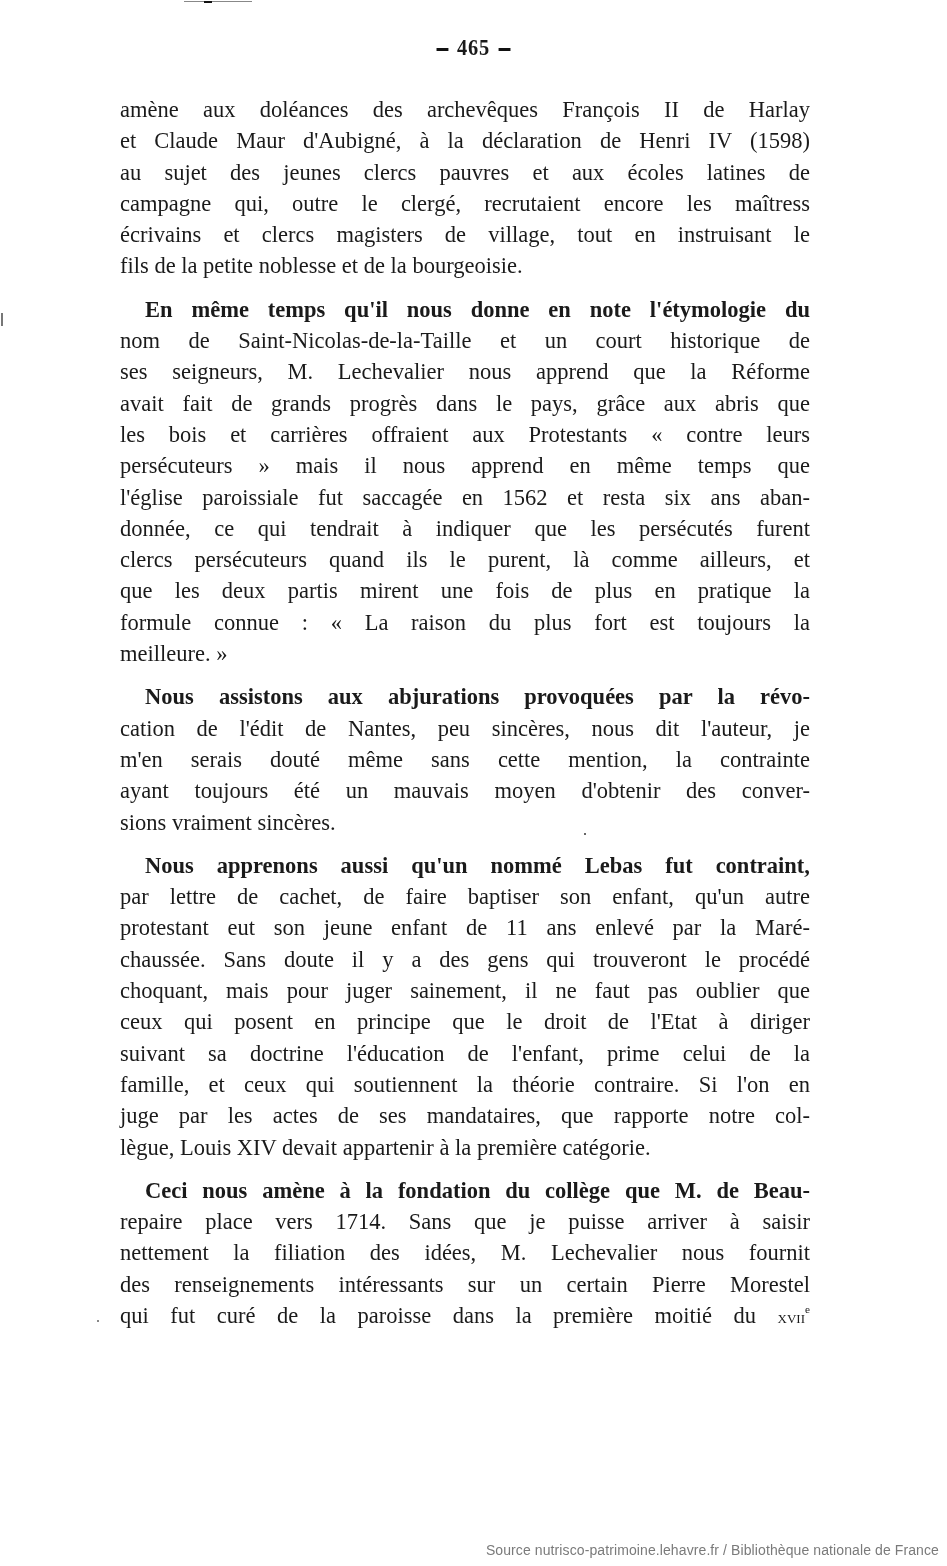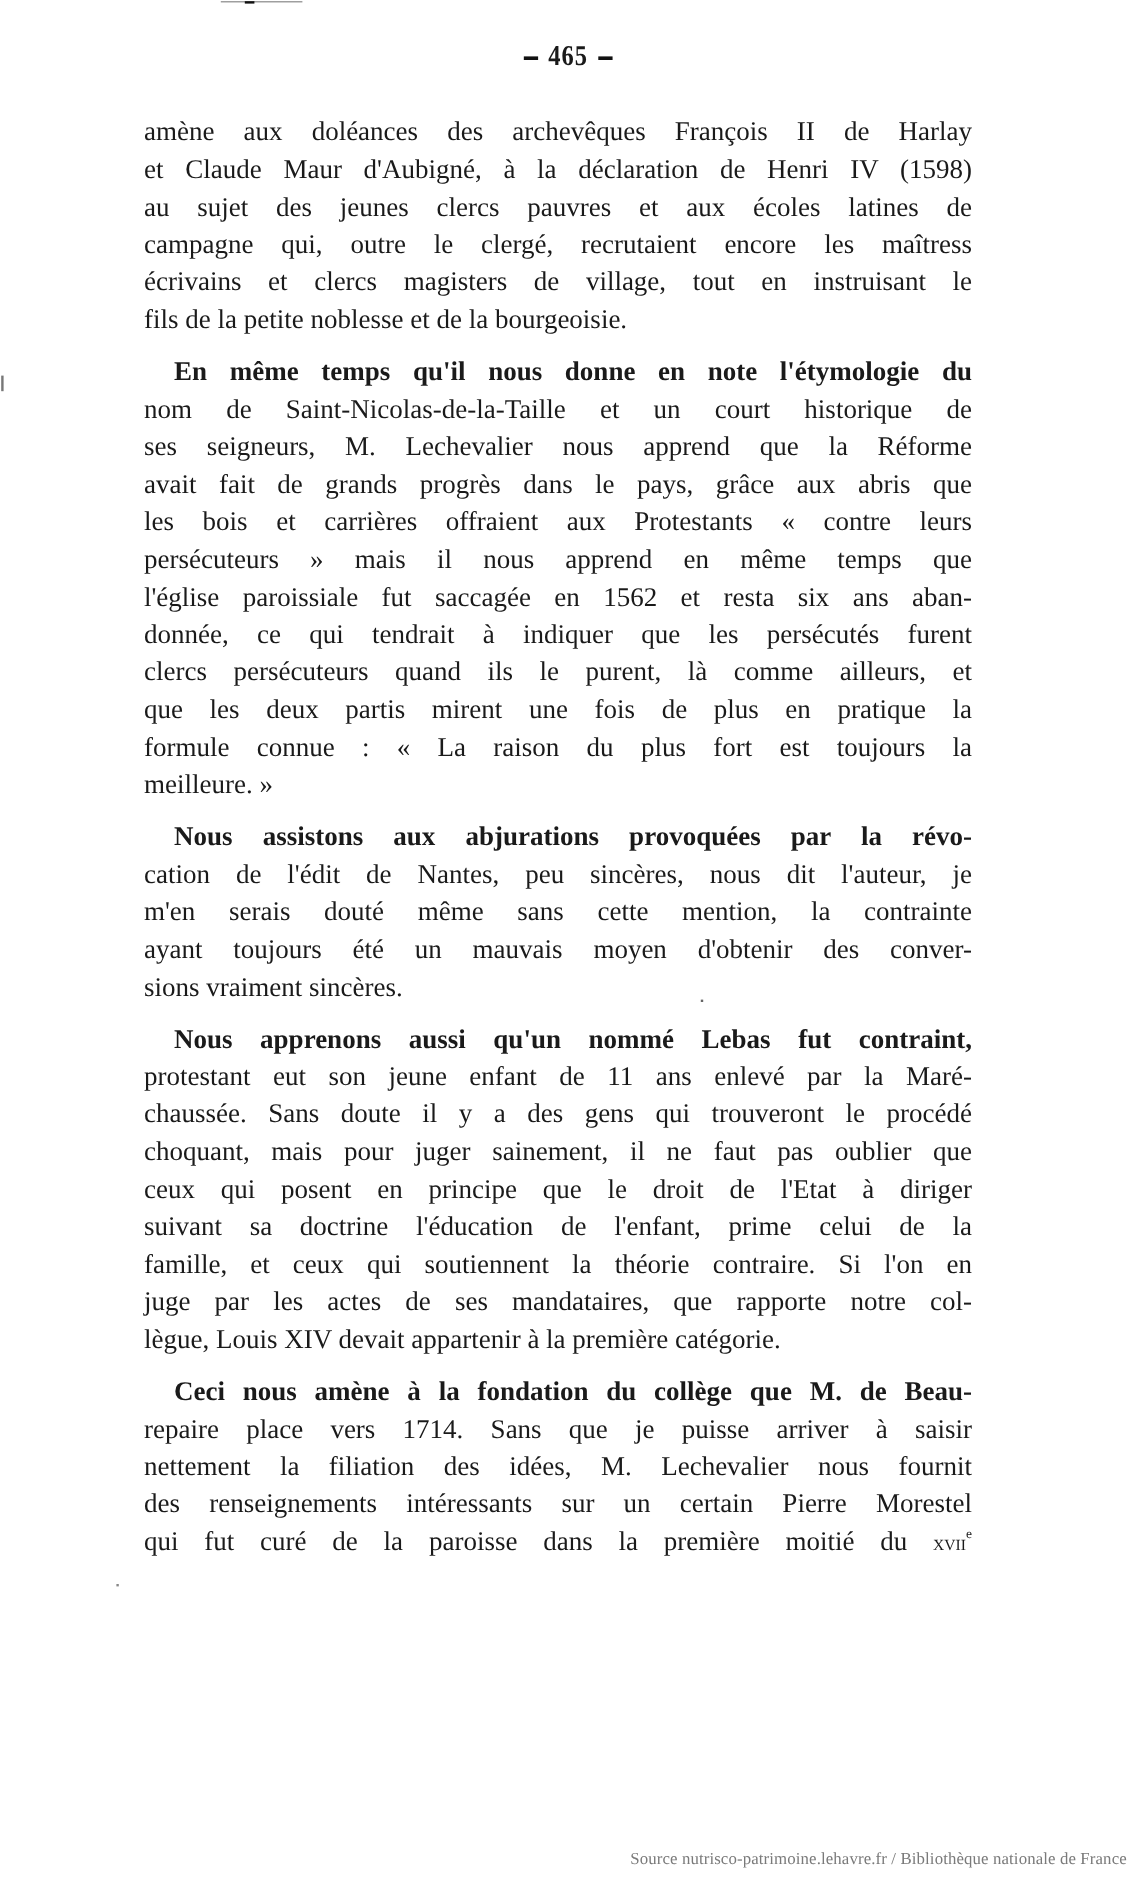--- a/index.html
+++ b/index.html
@@ -107,21 +107,21 @@
     }
     sup {
       font-size: 0.5em;
       vertical-align: 0.9em;
       line-height: 0;
     }
     .source {
       position: absolute;
       right: 8px;
       bottom: 8px;
-      font-family: Liberation Serif, serif;
+      font-family: Liberation Sans, sans-serif;
       font-size: 14px;
       color: #7a7a7a;
       letter-spacing: 0.1px;
     }
   </style>
 </head>
 <body>
 
 <div class="top-rule">
     <span class="mark"></span>
@@ -162,20 +162,21 @@
   <div class="paragraph indent">
     <span class="line">Nous assistons aux abjurations provoquées par la révo-</span>
     <span class="line">cation de l'édit de Nantes, peu sincères, nous dit l'auteur, je</span>
     <span class="line">m'en serais douté même sans cette mention, la contrainte</span>
     <span class="line">ayant toujours été un mauvais moyen d'obtenir des conver-</span>
     <span class="line last">sions vraiment sincères.</span>
   </div>
 
   <div class="paragraph indent">
     <span class="line">Nous apprenons aussi qu'un nommé Lebas fut contraint,</span>
+    <span class="line">par lettre de cachet, de faire baptiser son enfant, qu'un autre</span>
     <span class="line">protestant eut son jeune enfant de 11 ans enlevé par la Maré-</span>
     <span class="line">chaussée. Sans doute il y a des gens qui trouveront le procédé</span>
     <span class="line">choquant, mais pour juger sainement, il ne faut pas oublier que</span>
     <span class="line">ceux qui posent en principe que le droit de l'Etat à diriger</span>
     <span class="line">suivant sa doctrine l'éducation de l'enfant, prime celui de la</span>
     <span class="line">famille, et ceux qui soutiennent la théorie contraire. Si l'on en</span>
     <span class="line">juge par les actes de ses mandataires, que rapporte notre col-</span>
     <span class="line last">lègue, Louis XIV devait appartenir à la première catégorie.</span>
   </div>
 

